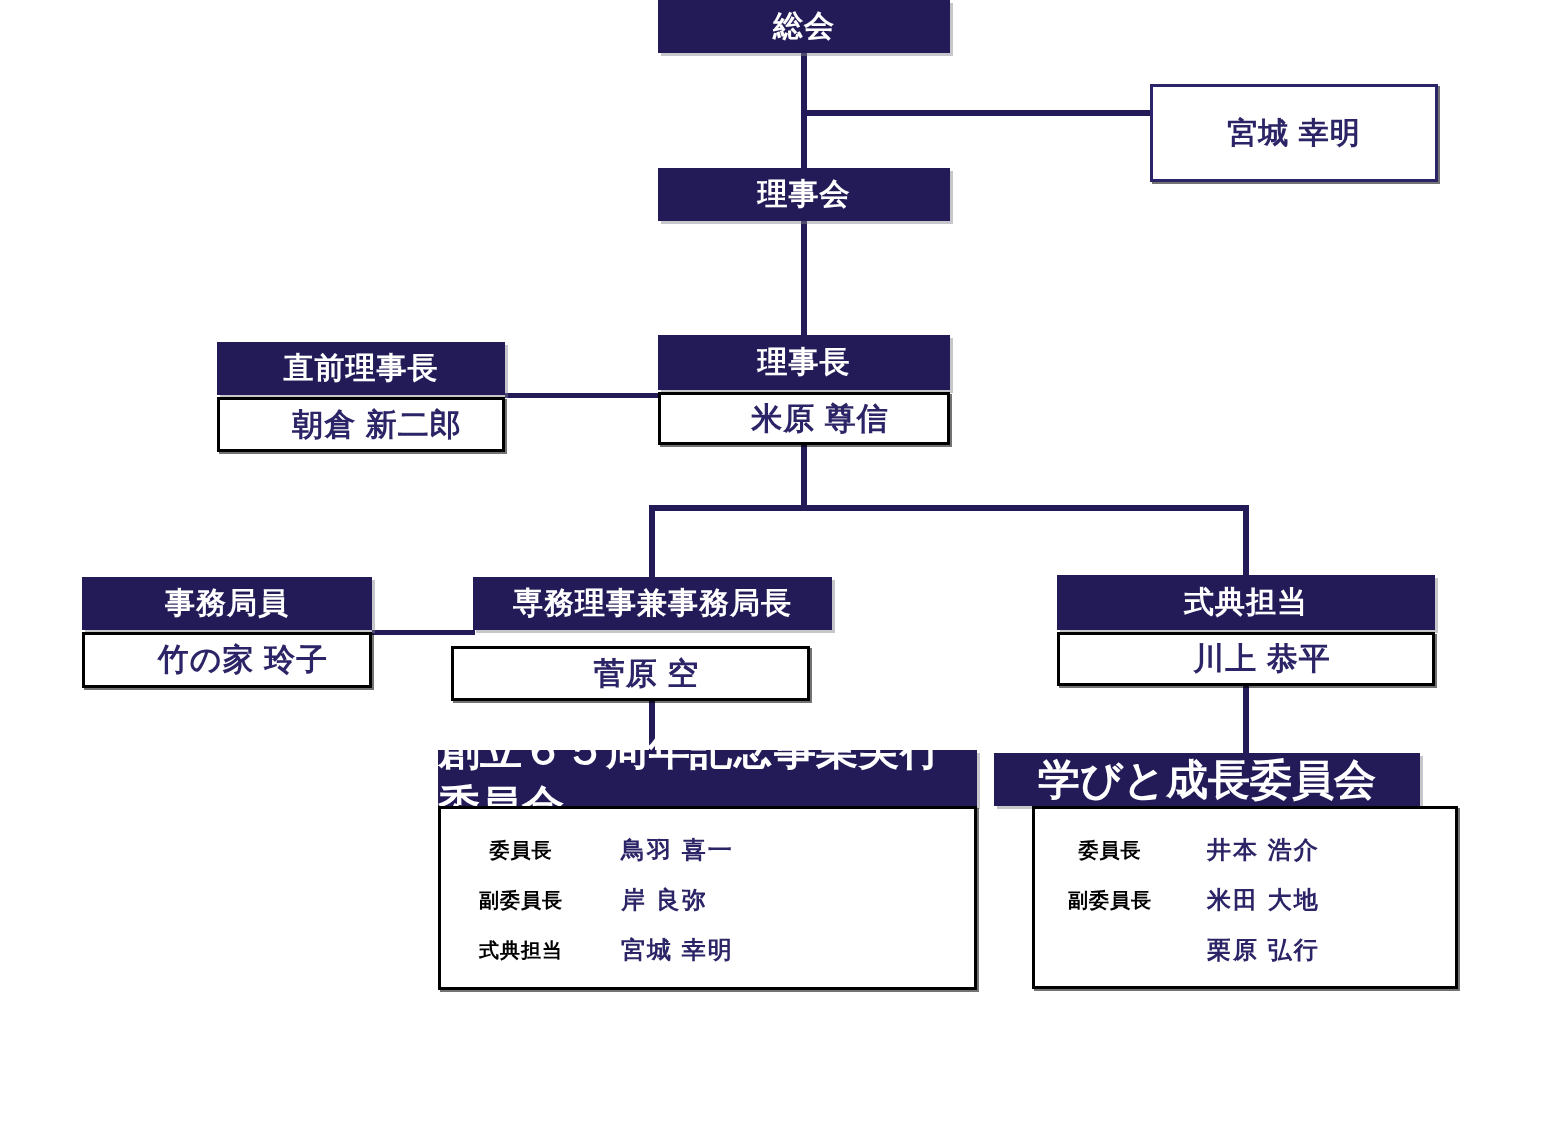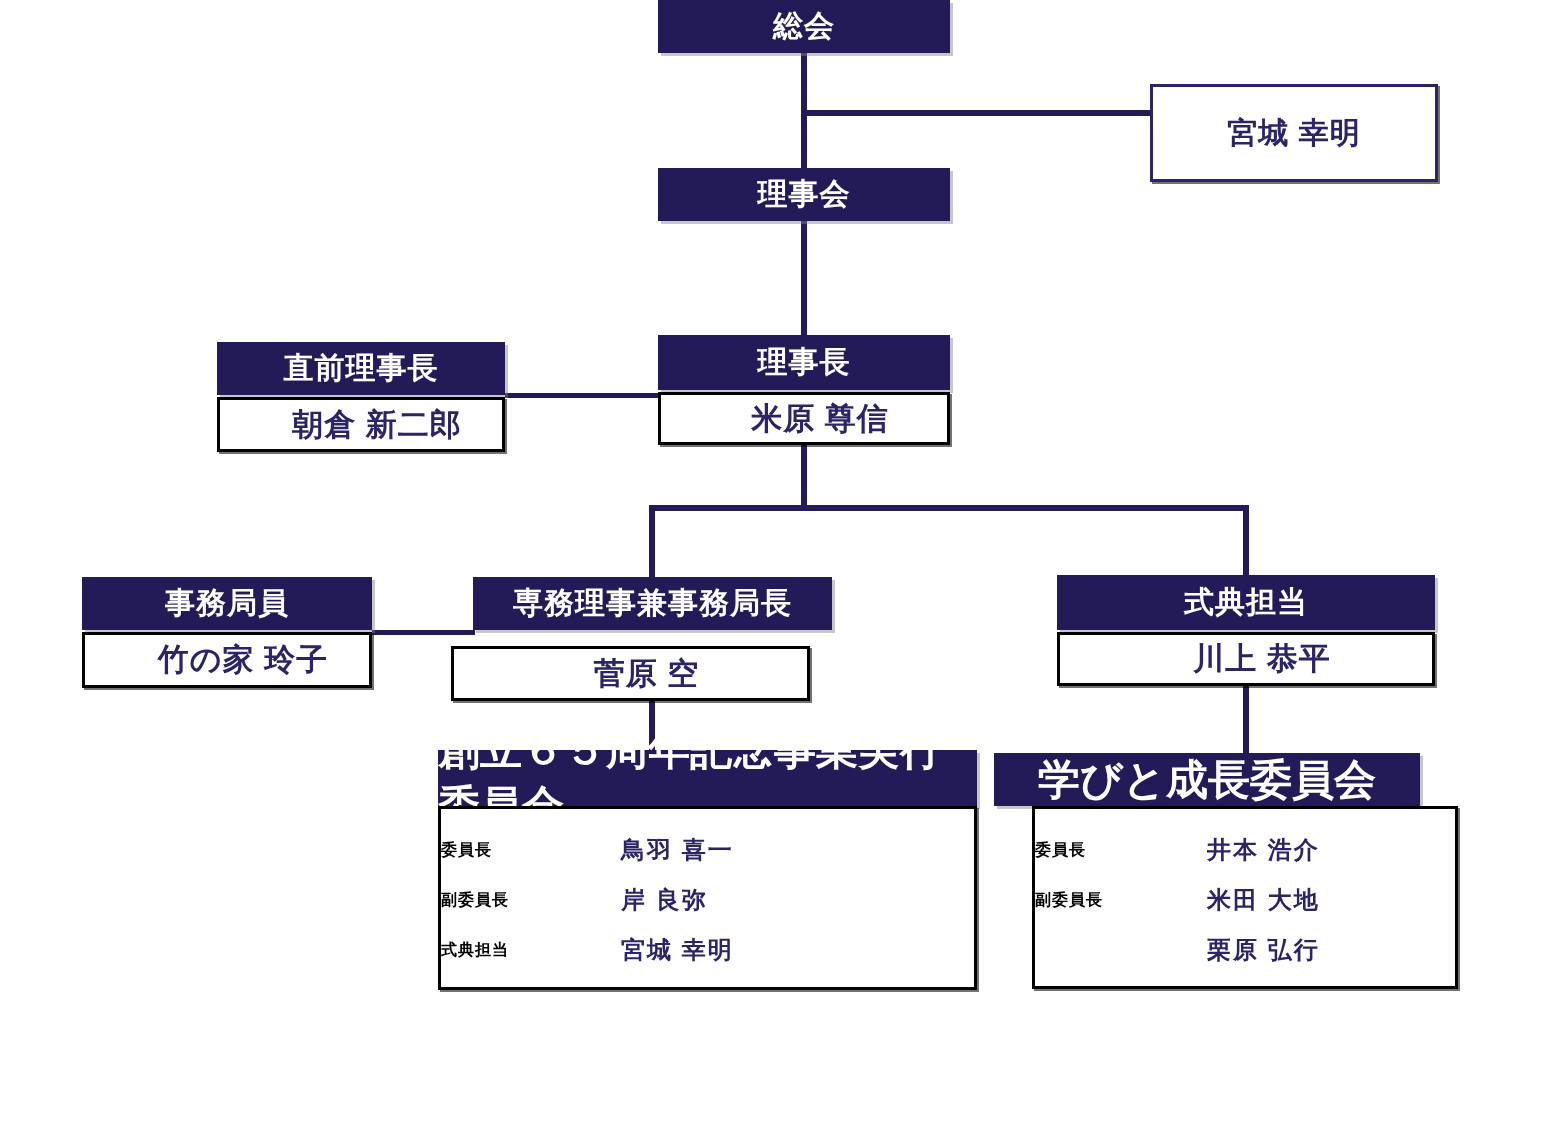--- a/index.html
+++ b/index.html
@@ -42,22 +42,22 @@
     z-index:2;
     box-sizing:border-box;
     display:flex;flex-direction:column;
     padding-top:16px;
   }
   .member-row{
     display:flex;align-items:center;
     height:50px;
   }
   .member-role{
-    font-size:16px;font-weight:bold;color:#000000;
-    text-align:left;
+    font-size:20px;font-weight:bold;color:#000000;
+    text-align:center;
     letter-spacing:1px;
     font-family:Liberation Serif, serif;
   }
   .member-name{
     font-size:24px;font-weight:bold;color:#2b2466;
     letter-spacing:2px;
   }
   .fs30{font-size:30px;}
   .fs31{font-size:31px;padding-left:32px;}
   .fs34{font-size:42px;}

